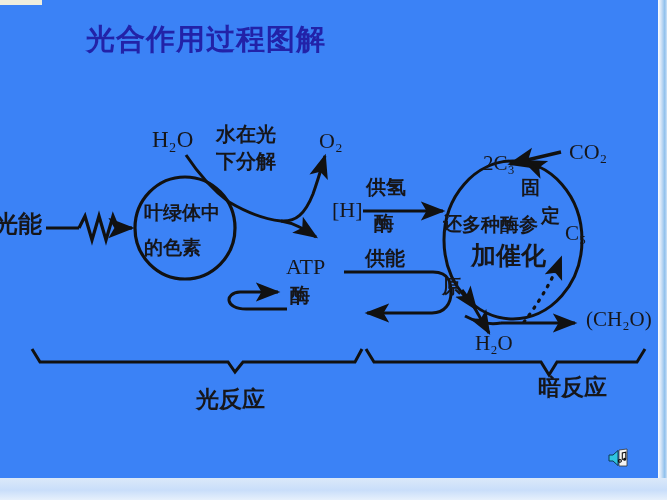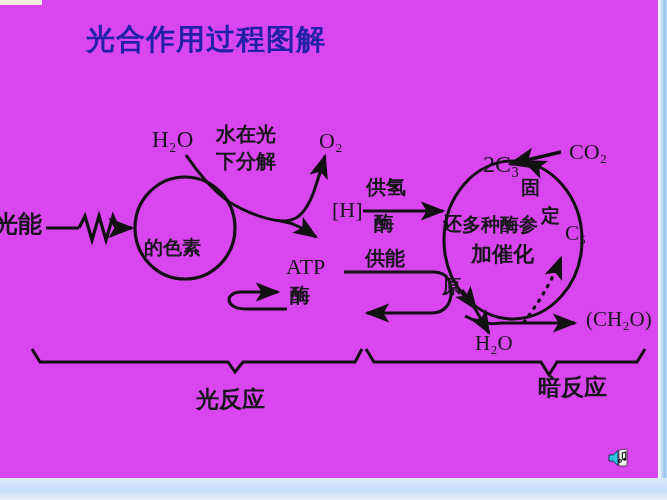--- a/index.html
+++ b/index.html
@@ -3,21 +3,21 @@
 <meta charset="utf-8">
 <style>
   html,body{margin:0;padding:0;}
   body{
     width:667px;height:500px;overflow:hidden;
     background:#ffffff;
     font-family:"Liberation Serif", serif;
   }
   #slide{
     position:relative;width:667px;height:500px;
-    background:#d946ef;
+    background:#3b82f6;
     overflow:hidden;
   }
   
   .edge-right{
     position:absolute;top:0;right:0;width:9px;height:486px;
     background:linear-gradient(to right,#ffffff 0%,#cfe2f7 35%,#8fc0ec 75%,#cfe3f8 100%);
   }
   .edge-bottom{
     position:absolute;left:0;bottom:0;width:667px;height:22px;
     background:linear-gradient(to bottom,#dbe9f9 0%,#c9defa 55%,#e6f0fc 100%);
@@ -111,46 +111,47 @@
     <path d="M366,349 L374,362 L541,362 L549,375 L557,362 L637,362 L645,349" stroke="#111" stroke-width="3" fill="none" stroke-linejoin="miter"></path>
   </svg>
 
   <div class="lbl cn" style="left:-6px;top:212px;font-size:24px;">光能</div>
 
   <div class="lbl" style="left:152px;top:128px;font-size:23px;">H₂O</div>
 
   <div class="lbl cn" style="left:216px;top:124px;font-size:20px;">水在光</div>
   <div class="lbl cn" style="left:216px;top:151px;font-size:20px;">下分解</div>
 
+  <div class="lbl cn" style="left:144px;top:203px;font-size:19px;">叶绿体中</div>
   <div class="lbl cn" style="left:144px;top:238px;font-size:19px;">的色素</div>
 
   <div class="lbl" style="left:319px;top:129px;font-size:22px;">O₂</div>
 
   <div class="lbl" style="left:332px;top:198px;font-size:22px;">[H]</div>
 
   <div class="lbl cn" style="left:366px;top:177px;font-size:20px;">供氢</div>
   <div class="lbl cn" style="left:374px;top:213px;font-size:20px;">酶</div>
 
   <div class="lbl" style="left:286px;top:255px;font-size:22px;">ATP</div>
   <div class="lbl cn" style="left:290px;top:285px;font-size:20px;">酶</div>
 
   <div class="lbl cn" style="left:365px;top:248px;font-size:20px;">供能</div>
 
-  <div class="lbl" style="left:483px;top:152px;font-size:24px;">2C₃</div>
+  <div class="lbl" style="left:483px;top:152px;font-size:21px;">2C₃</div>
 
   <div class="lbl" style="left:569px;top:140px;font-size:22px;">CO₂</div>
 
   <div class="lbl cn" style="left:521px;top:178px;font-size:19px;">固</div>
   <div class="lbl cn" style="left:541px;top:206px;font-size:19px;">定</div>
 
   <div class="lbl cn" style="left:443px;top:214px;font-size:19px;">还</div>
   <div class="lbl cn" style="left:442px;top:277px;font-size:19px;">原</div>
 
   <div class="lbl cn" style="left:462px;top:215px;font-size:19px;">多种酶参</div>
-  <div class="lbl cn" style="left:471px;top:243px;font-size:21px;">加催化</div>
+  <div class="lbl cn" style="left:471px;top:243px;font-size:25px;">加催化</div>
 
   <div class="lbl" style="left:565px;top:222px;font-size:21px;">C₅</div>
 
   <div class="lbl" style="left:586px;top:308px;font-size:21px;">(CH₂O)</div>
 
   <div class="lbl" style="left:475px;top:332px;font-size:21px;">H₂O</div>
 
   <div class="lbl cn" style="left:196px;top:375px;font-size:23px;margin-top:12px;">光反应</div>
   <div class="lbl cn" style="left:510px;top:375px;font-size:23px;padding-left:28px;">暗反应</div>
 

